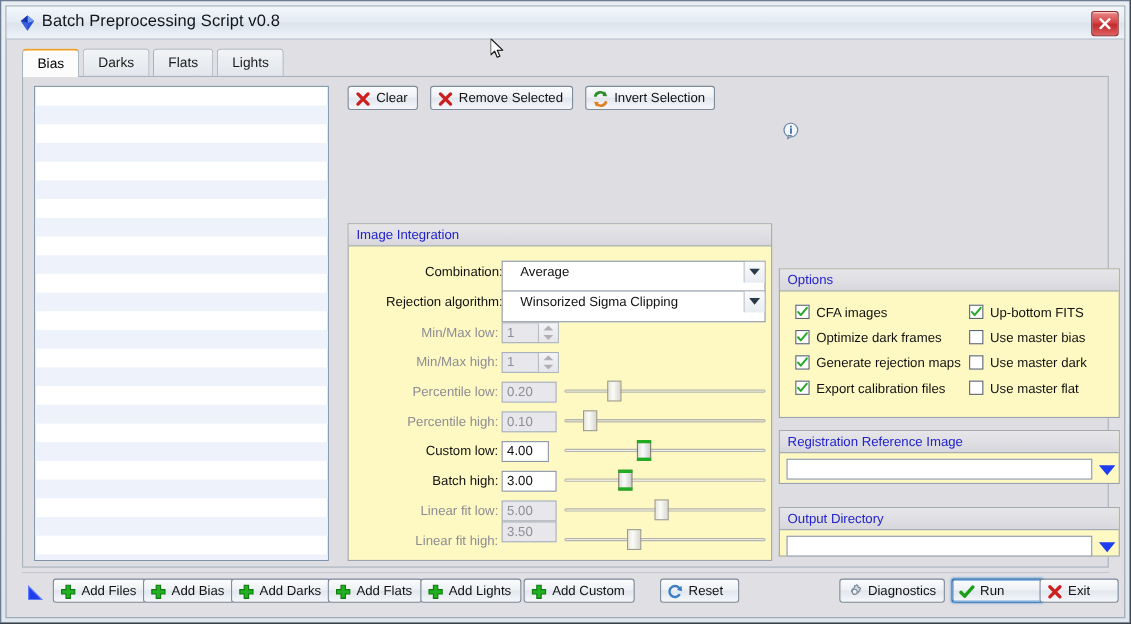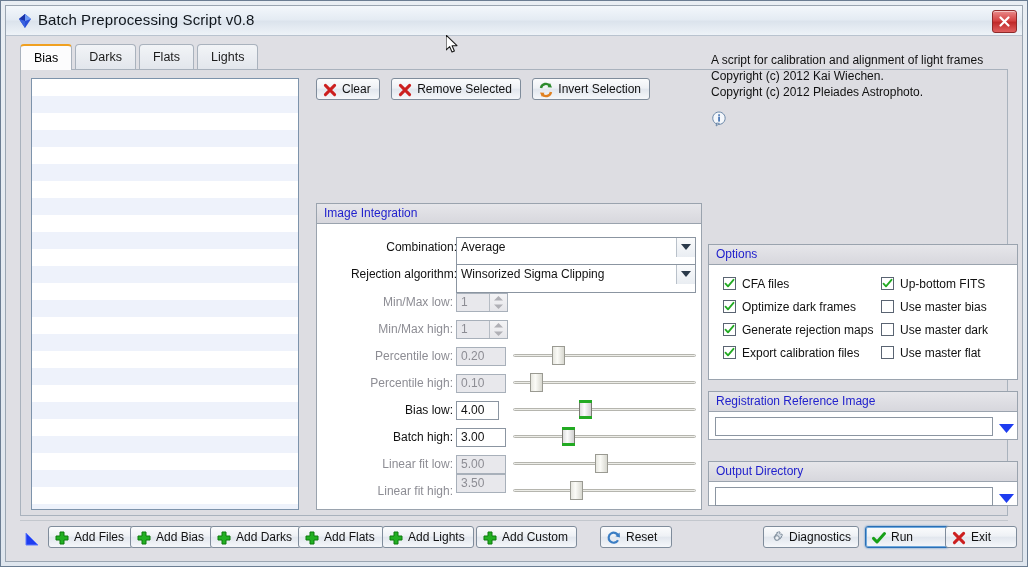--- a/index.html
+++ b/index.html
@@ -49,33 +49,33 @@
        font-size:12px;color:#111;line-height:21px;padding:0 8px 0 25px;
        white-space:nowrap;cursor:pointer;}
   .btn.focus{border-color:#2a6fb5;box-shadow:0 0 0 1px #6fa8dc inset,0 0 2px #3b82c4;}
   .btn .bi{position:absolute;left:5px;top:3px;width:16px;height:16px;}
 
   
   .toolrow{position:absolute;left:295px;top:8px;}
   .toolrow .btn{margin-right:7px;}
 
   
-  .group{position:absolute;border:1px solid #9aa3ae;background:#ffffff;box-sizing:border-box;}
+  .group{position:absolute;border:1px solid #9aa3ae;background:#fef9c3;box-sizing:border-box;}
   .group > .gtitle{height:19px;line-height:19px;padding-left:7px;font-size:12px;color:#2222cc;
        background:linear-gradient(180deg,#e6e6ea 0%,#d7d7dd 100%);
        border-bottom:1px solid #9aa3ae;}
 
   
   #integration{left:295px;top:133px;width:386px;height:307px;}
   .field{position:absolute;height:21px;}
   .flabel{position:absolute;text-align:right;font-size:12px;color:#111;line-height:21px;
           right:0;width:160px;}
   .flabel.dis{color:#8d8d94;}
   .combo{position:absolute;height:29px;background:#fff;border:1px solid #8b95a1;
-         box-sizing:border-box;font-size:12px;color:#111;line-height:19px;padding-left:4px;
+         box-sizing:border-box;font-size:12px;color:#111;line-height:19px;padding-left:16px;
          cursor:pointer;}
   .combo .arrow{position:absolute;right:0;top:0;width:18px;height:19px;
          background:linear-gradient(180deg,#fafbfc 0%,#e9edf2 100%);
          border-left:1px solid #b9c1ca;}
   .combo .arrow svg{position:absolute;left:4px;top:6px;}
   .numbox{position:absolute;height:19px;border:1px solid #8b95a1;background:#fff;
           box-sizing:border-box;font-size:12px;color:#111;line-height:17px;padding-left:4px;}
   .numbox.dis{background:#e8e8ec;color:#8d8d94;border-color:#a8b0ba;}
   .spin{position:absolute;right:0;top:0;width:17px;height:17px;
         background:linear-gradient(180deg,#f4f4f6 0%,#e6e6ea 100%);
@@ -253,21 +253,21 @@
               <div class="slider" style="top: 142px; left: 196px; width: 183px;">
                 <div class="strack"></div>
                 <div class="sknob" style="left: 39px;"></div>
               </div>
               <div class="flabel dis" style="top: 169px; left: 0px; width: 136px;">Percentile high:</div>
               <div class="numbox dis" style="top: 170px; left: 139px; width: 50px;">0.10</div>
               <div class="slider" style="top: 169px; left: 196px; width: 183px;">
                 <div class="strack"></div>
                 <div class="sknob" style="left: 17px;"></div>
               </div>
-              <div class="flabel" style="top: 196px; left: 0px; width: 136px;">Bias low:</div>
+              <div class="flabel" style="top: 196px; left: 0px; width: 136px;">Custom low:</div>
               <div class="numbox" style="top: 197px; left: 139px; width: 43px;">4.00</div>
               <div class="slider" style="top: 196px; left: 196px; width: 183px;">
                 <div class="strack"></div>
                 <div class="sknob on" style="left: 66px;"></div>
               </div>
               <div class="flabel" style="top: 223px; left: 0px; width: 136px;">Batch high:</div>
               <div class="numbox" style="top: 224px; left: 139px; width: 50px;">3.00</div>
               <div class="slider" style="top: 223px; left: 196px; width: 183px;">
                 <div class="strack"></div>
                 <div class="sknob on" style="left: 49px;"></div>
@@ -282,44 +282,39 @@
               <div class="numbox dis" style="top: 270px; left: 139px; width: 50px;">3.50</div>
               <div class="slider" style="top: 277px; left: 196px; width: 183px;">
                 <div class="strack"></div>
                 <div class="sknob" style="left: 57px;"></div>
               </div>
             </div>
      </div>
 
    </div>
 
-   <div class="infotext">
-     <div>A script for calibration and alignment of light frames</div>
-     <div>Copyright (c) 2012 Kai Wiechen.</div>
-     <div>Copyright (c) 2012 Pleiades Astrophoto.</div>
-   </div>
    <span class="infoicon">
      <svg width="16" height="16" viewBox="0 0 16 16">
        <path d="M8 1 A6.2 6.2 0 1 1 7.9 1 Z" fill="#f4f7fb" stroke="#6a87a8" stroke-width="1"></path>
        <path d="M5.6 12 L5.2 15 L8.4 12.4 Z" fill="#f4f7fb" stroke="#6a87a8" stroke-width="1"></path>
        <rect x="7.3" y="5.6" width="1.5" height="5" fill="#2a5fa8"></rect>
        <rect x="7.3" y="3.3" width="1.5" height="1.6" fill="#2a5fa8"></rect>
      </svg>
    </span>
 
    <div class="group" id="options">
      <div class="gtitle">Options</div>
      <div id="opt-left">
             <div class="cbrow" style="left: 14px; top: 30px;">
               <span class="cbox">
                 <svg width="11" height="11" viewBox="0 0 11 11" style="position:absolute;left:0;top:0">
                   <path d="M1.5 5.6 L4 8.4 L9.5 1.8" stroke="#22aa22" stroke-width="1.8" fill="none" stroke-linecap="round" stroke-linejoin="round"></path>
                 </svg>
               </span>
-              <span class="lab">CFA files</span>
+              <span class="lab">CFA images</span>
             </div>
             <div class="cbrow" style="left: 14px; top: 53px;">
               <span class="cbox">
                 <svg width="11" height="11" viewBox="0 0 11 11" style="position:absolute;left:0;top:0">
                   <path d="M1.5 5.6 L4 8.4 L9.5 1.8" stroke="#22aa22" stroke-width="1.8" fill="none" stroke-linecap="round" stroke-linejoin="round"></path>
                 </svg>
               </span>
               <span class="lab">Optimize dark frames</span>
             </div>
             <div class="cbrow" style="left: 14px; top: 76px;">

